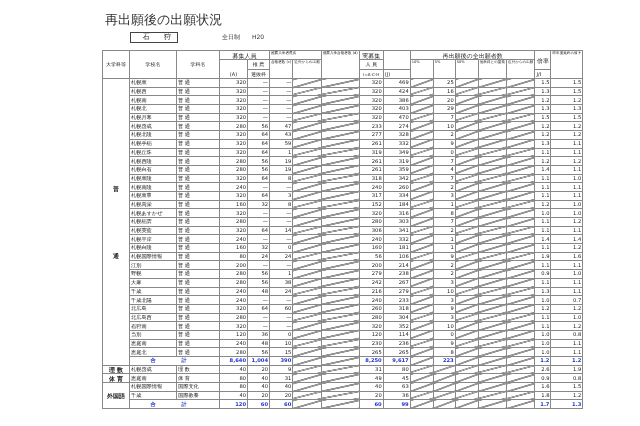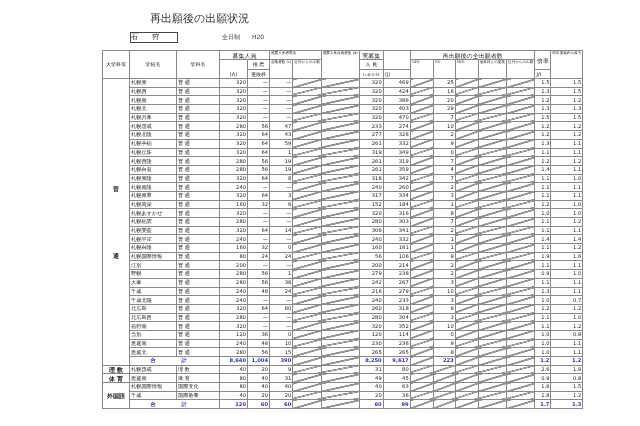--- a/index.html
+++ b/index.html
@@ -1,20 +1,20 @@
 <!DOCTYPE html>
 <html><head>
 <meta charset="utf-8">
 <style>
   html, body { margin:0; padding:0; background:#fff; }
   body { width:640px; height:426px; position:relative; overflow:hidden;
          font-family:"DejaVu Sans", sans-serif; color:#222; }
-  .title { position:absolute; left:105px; top:11px; font-size:11px; color:#333;margin-left:45px; }
+  .title { position:absolute; left:105px; top:11px; font-size:13px; color:#333; }
   .region-box { position:absolute; left:130px; top:32px; width:46px; height:9px;
-                border:1px solid #444; font-size:7px; text-align:left; line-height:9px; letter-spacing:6px; }
+                border:1px solid #444; font-size:7px; text-align:right; line-height:9px; letter-spacing:6px; }
   .sub { position:absolute; left:222px; top:33px; font-size:6px; color:#333; }
   .sub span { margin-right:10px; }
   table { position:absolute; left:102px; top:50px; border-collapse:collapse;
           table-layout:fixed; font-size:5.2px; }
   td, th { border:1px solid #888; padding:0 1px; height:7.7px; line-height:7px;
            white-space:nowrap; overflow:hidden; font-weight:normal; }
   th { font-size:5px; vertical-align:middle; text-align:center; }
   .num { text-align:right; }
   .diag { background:linear-gradient(to bottom right, transparent 46%, #222 48%, #222 52%, transparent 54%); }
   .total td { color:#2233cc; font-weight:bold; }

